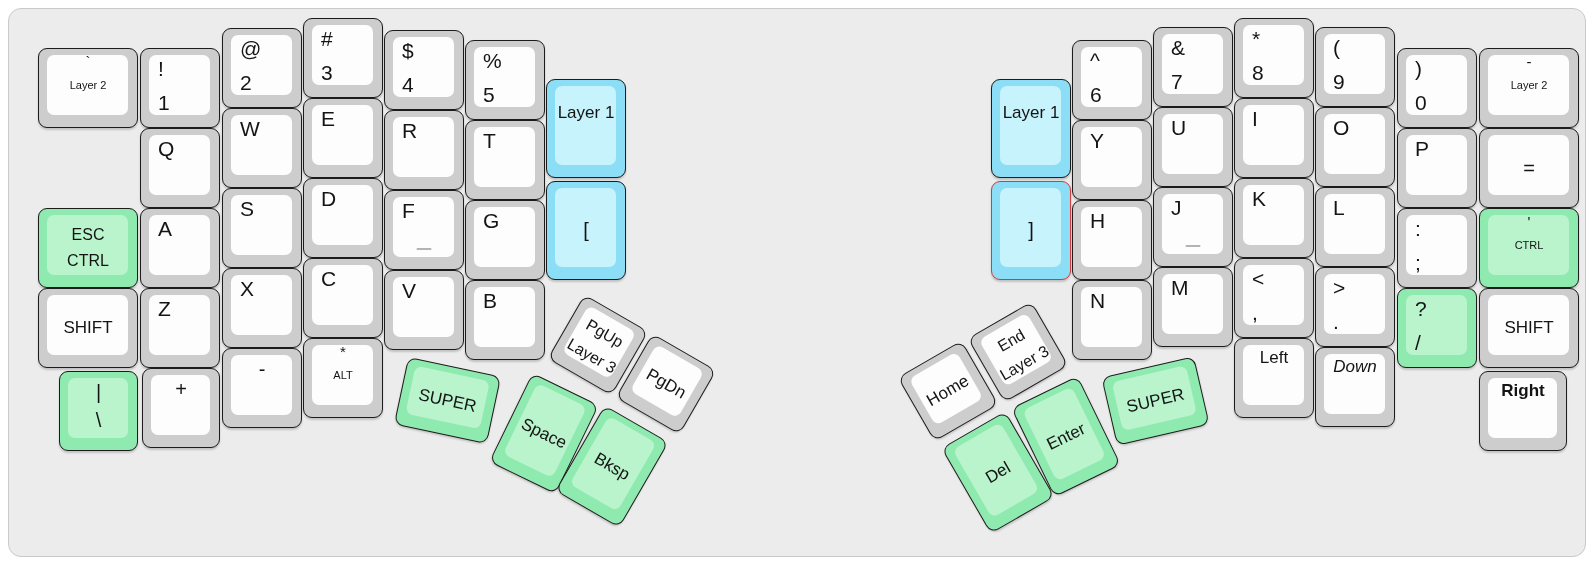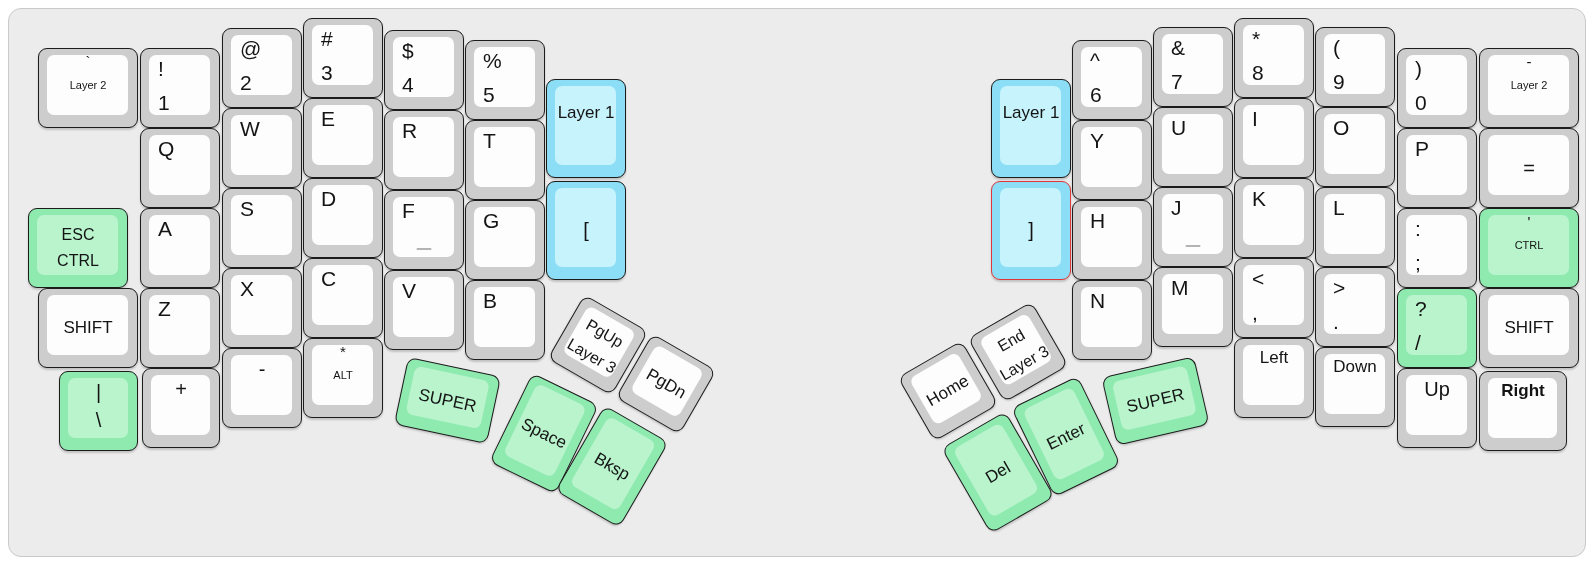--- a/index.html
+++ b/index.html
@@ -66,21 +66,21 @@
 <div class="stage" style="--key-outline: #1c1c1c; --key-base: #cdcdcd; --key-top: #fdfdfd; --green-base: #8feab0; --green-top: #b9f4cd; --blue-base: #8bdef6; --blue-top: #c7f3fc; --held-outline: #e0383a; --label-text: #141414; --homing-bar: #b3b3b3; --page-background: #ffffff; --board-bg: #ececec; --board-border: #c9c9c9;">
   <div class="board"></div>
   <div class="keys-layer" id="keys">
       <div class="key c-w" style="left: 38px; top: 48px; width: 100px; height: 80px;">
         <div class="cap"></div>
         <div class="lab s-hint">
           <span class="sym">`</span>
           <span class="word">Layer 2</span>
         </div>
       </div>
-      <div class="key c-g" style="left: 28px; top: 208px; width: 100px; height: 80px;">
+      <div class="key c-g" style="left: 38px; top: 208px; width: 100px; height: 80px;">
         <div class="cap"></div>
         <div class="lab s-c2">
           <span class="word">ESC</span>
           <span class="word">CTRL</span>
         </div>
       </div>
       <div class="key c-w" style="left: 38px; top: 288px; width: 100px; height: 80px;">
         <div class="cap"></div>
         <div class="lab s-cm">
           <span class="word">SHIFT</span>
@@ -397,21 +397,21 @@
           <span class="sym">L</span>
         </div>
       </div>
       <div class="key c-w" style="left: 1315px; top: 267px; width: 80px; height: 80px;">
         <div class="cap"></div>
         <div class="lab s-tl">
           <span class="sym">&gt;</span>
           <span class="sym">.</span>
         </div>
       </div>
-      <div class="key c-w" style="left: 1315px; top: 347px; width: 80px; height: 80px;">
+      <div class="key c-w" style="left: 1315px; top: 347px; width: 80px; height: 80px; font-style: italic;">
         <div class="cap"></div>
         <div class="lab s-ct">
           <span class="word">Down</span>
         </div>
       </div>
       <div class="key c-w" style="left: 1397px; top: 48px; width: 80px; height: 80px;">
         <div class="cap"></div>
         <div class="lab s-tl">
           <span class="sym">)</span>
           <span class="sym">0</span>
@@ -428,26 +428,20 @@
         <div class="lab s-tl">
           <span class="sym">:</span>
           <span class="sym">;</span>
         </div>
       </div>
       <div class="key c-g" style="left: 1397px; top: 288px; width: 80px; height: 80px;">
         <div class="cap"></div>
         <div class="lab s-tl">
           <span class="sym">?</span>
           <span class="sym">/</span>
-        </div>
-      </div>
-      <div class="key c-w" style="left: 1397px; top: 368px; width: 80px; height: 80px;">
-        <div class="cap"></div>
-        <div class="lab s-ct">
-          <span class="sym">Up</span>
         </div>
       </div>
       <div class="key c-w" style="left: 1479px; top: 48px; width: 100px; height: 80px;">
         <div class="cap"></div>
         <div class="lab s-hint">
           <span class="sym">-</span>
           <span class="word">Layer 2</span>
         </div>
       </div>
       <div class="key c-w" style="left: 1479px; top: 128px; width: 100px; height: 80px;">

